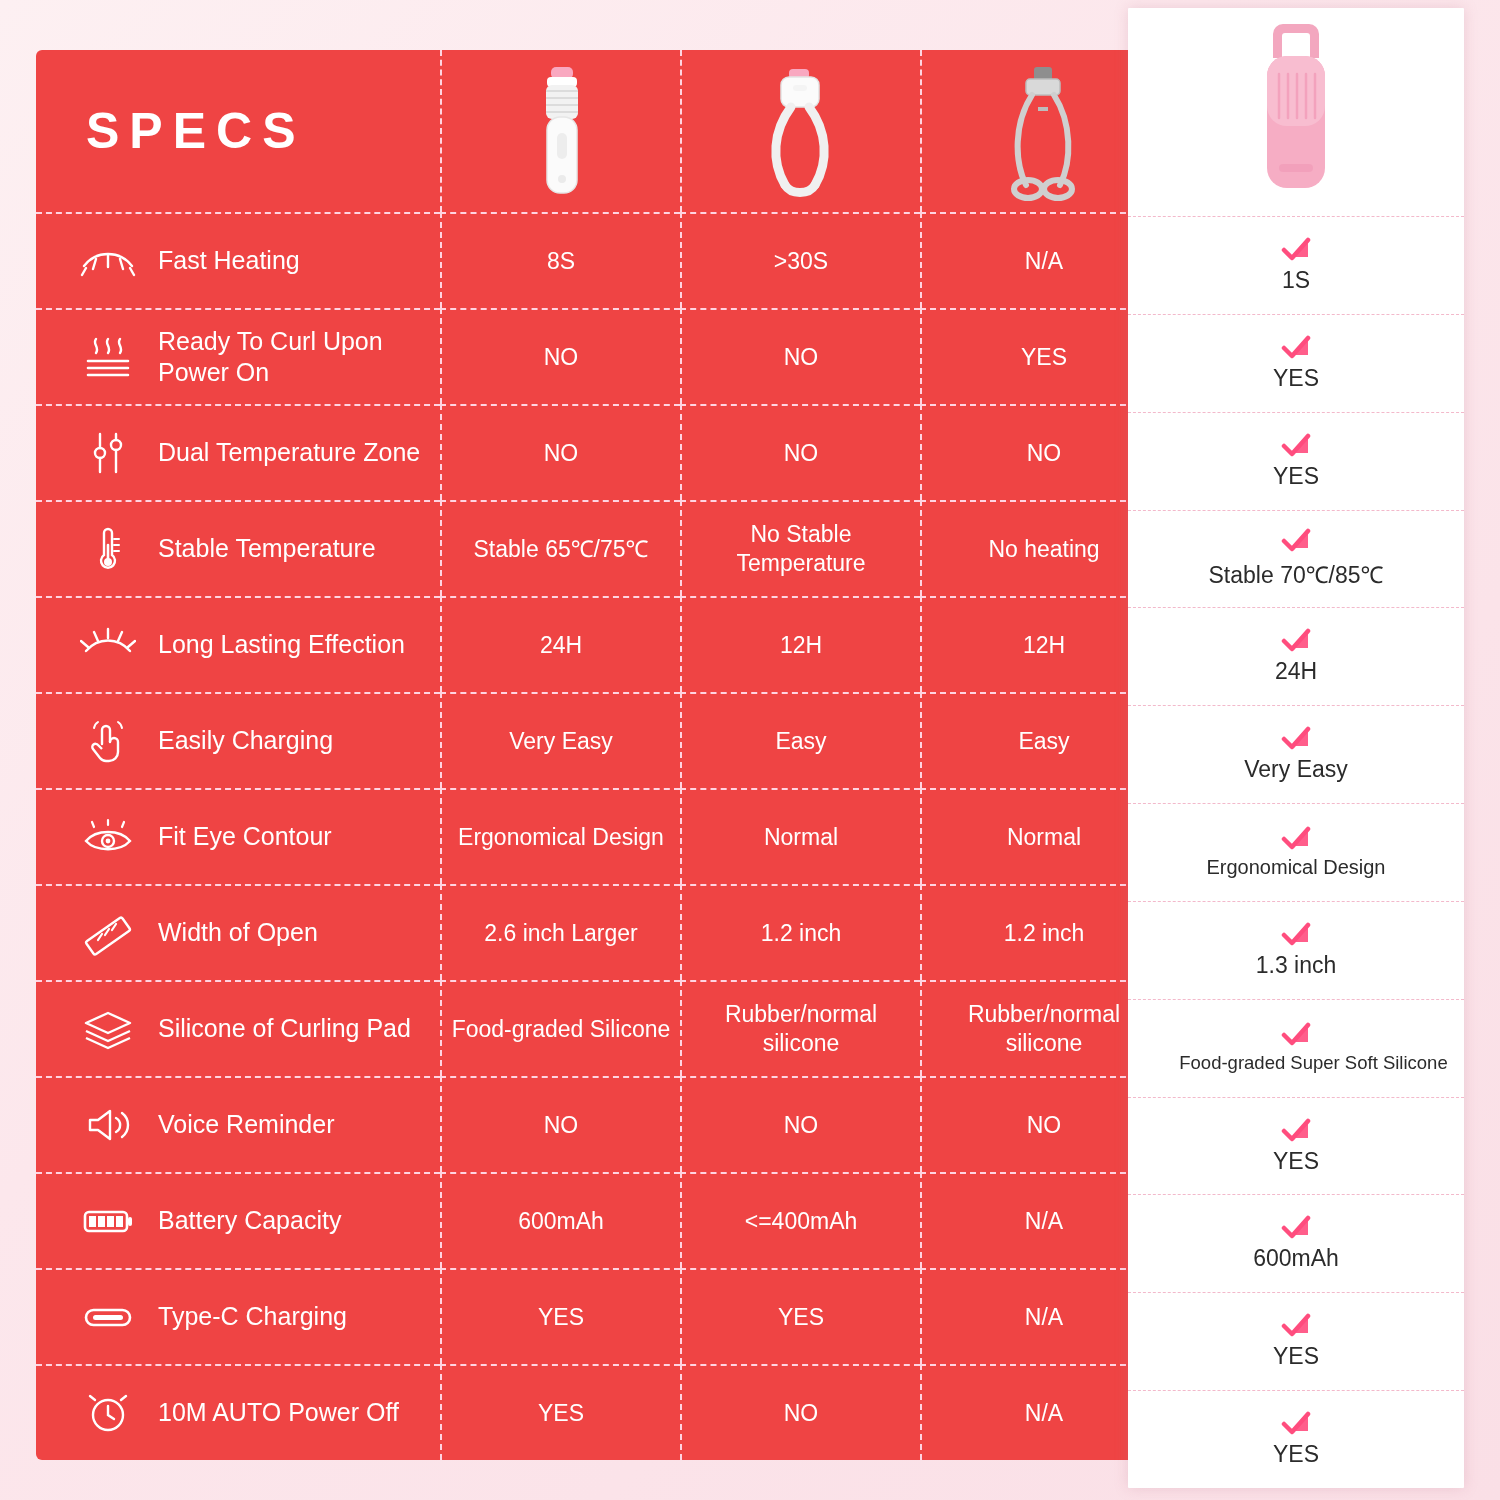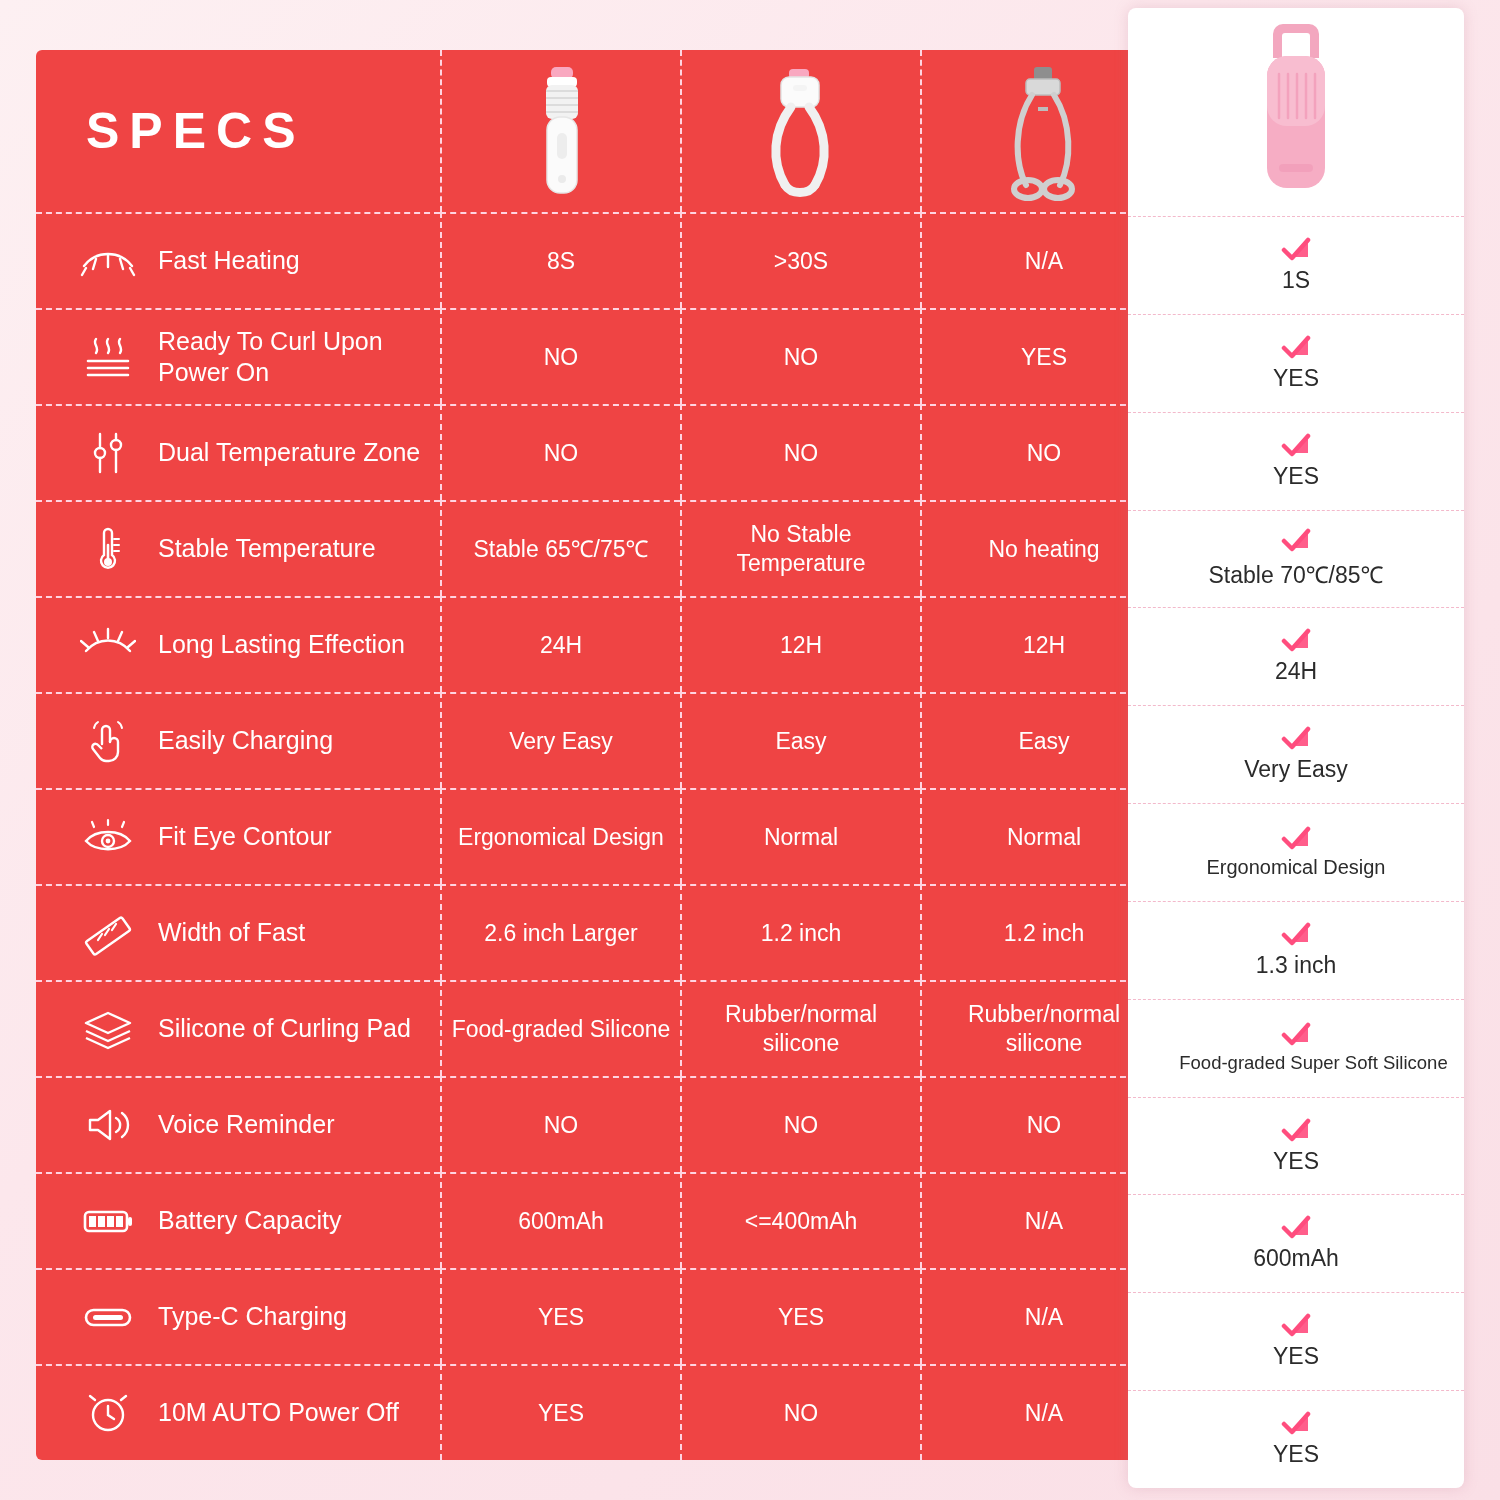--- a/index.html
+++ b/index.html
@@ -92,21 +92,21 @@
   }
 
   
   .highlight {
     position: absolute;
     left: 1128px;
     top: 8px;
     width: 336px;
     height: 1480px;
     background: #ffffff;
-    border-radius: 8px;
+    border-radius: 1px;
     box-shadow: 0 0 14px rgba(190,120,145,0.25);
     display: grid;
     grid-template-rows: 208px repeat(13, 1fr);
   }
   .hcell {
     display: flex;
     flex-direction: column;
     align-items: center;
     justify-content: center;
     gap: 4px;
@@ -278,21 +278,21 @@
       <div class="cell row-sep col-sep">Normal</div>
       <div class="cell row-sep col-sep">Normal</div>
 
       <div class="cell feature row-sep">
         <span class="ficon">
           <svg width="56" height="46" viewBox="0 0 56 46">
               <rect x="6" y="18" width="44" height="16" rx="2" fill="none" stroke="#fff" stroke-width="2.4" transform="rotate(-35 28 26)"></rect>
               <path d="M18 30 l4 -6 M25 25 l4 -6 M32 20 l4 -6" stroke="#fff" stroke-width="2.2" stroke-linecap="round"></path>
             </svg>
         </span>
-        <span class="label">Width of Fast</span>
+        <span class="label">Width of Open</span>
       </div>
       <div class="cell row-sep col-sep">2.6 inch Larger</div>
       <div class="cell row-sep col-sep">1.2 inch</div>
       <div class="cell row-sep col-sep">1.2 inch</div>
 
       <div class="cell feature row-sep">
         <span class="ficon">
           <svg width="56" height="44" viewBox="0 0 56 44">
               <path d="M28 6 L50 16 L28 26 L6 16 z" fill="none" stroke="#fff" stroke-width="2.4" stroke-linejoin="round"></path>
               <path d="M6 24 L28 34 L50 24" fill="none" stroke="#fff" stroke-width="2.4" stroke-linejoin="round"></path>

